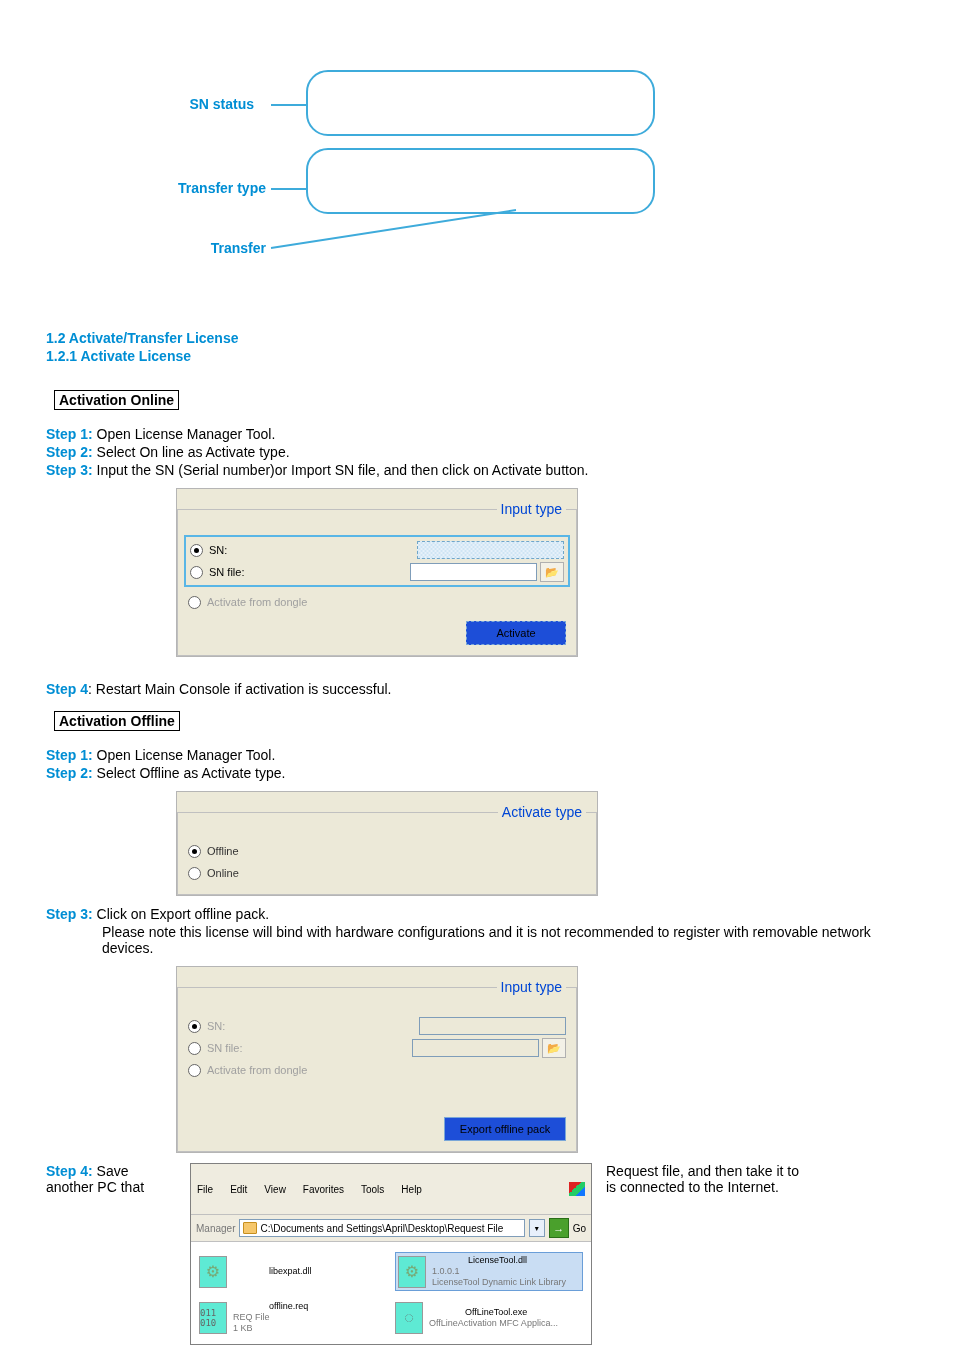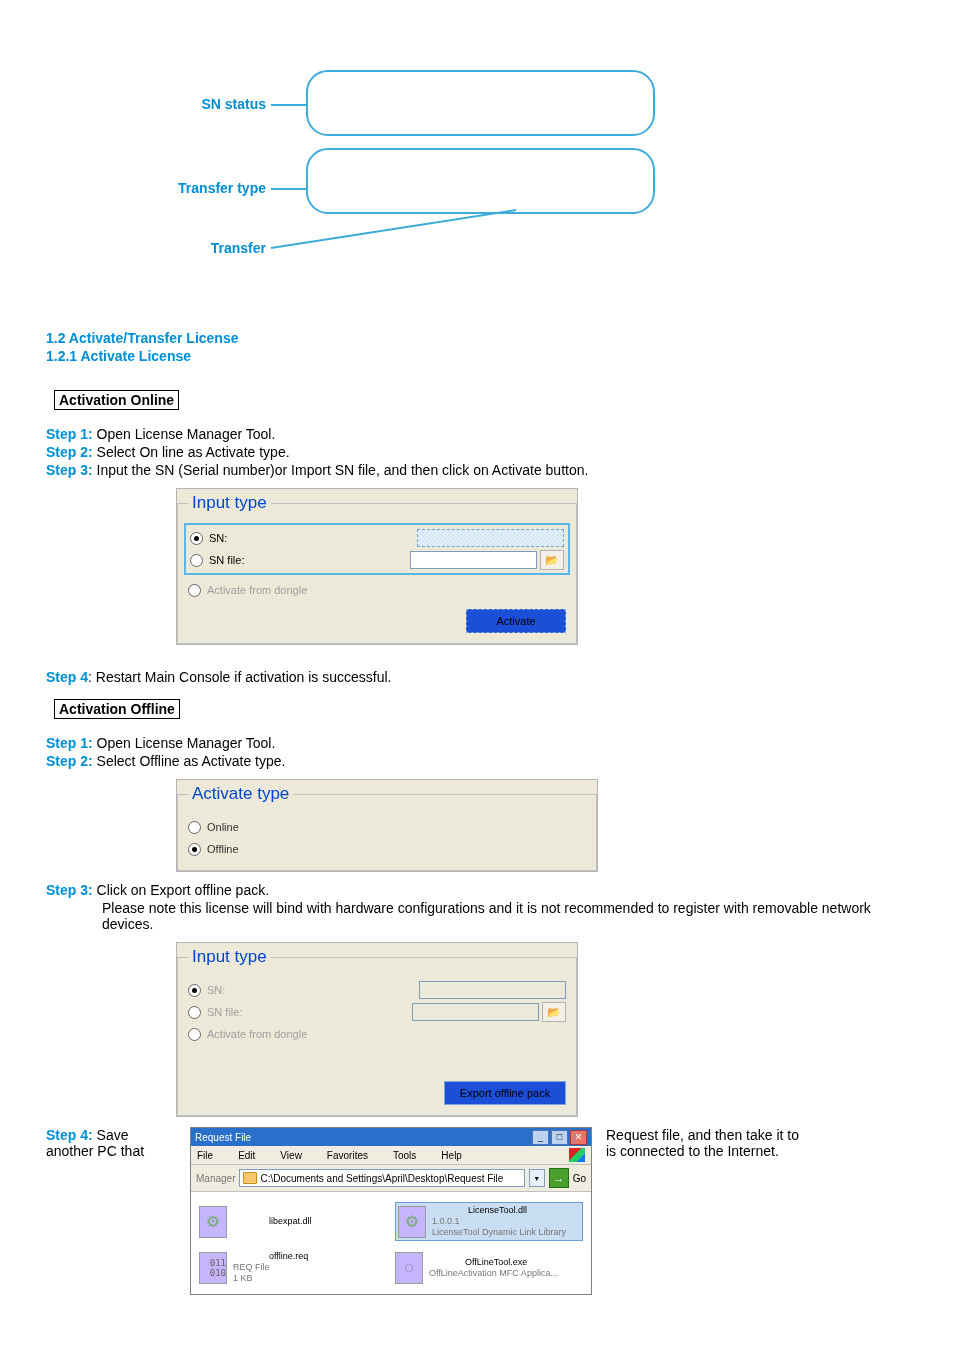--- a/index.html
+++ b/index.html
@@ -43,21 +43,21 @@
   .dlg{
     font-family:Tahoma,Arial,sans-serif;
     font-size:11px;
     background:var(--dlg-bg);
     border:1px solid #b5b5b5;
     position:relative;
     width:400px;
     margin:10px 0 10px 130px;
   }
   .fieldset{border:1px solid #c0c0c0;margin:0;padding:8px 10px 10px 10px;}
-  .fieldset > legend{color:#0046d5;padding:4px 4px;font-size:17px;}
+  .fieldset > legend{color:#0046d5;padding:12px 4px;font-size:14px;text-align:right;}
   .radio-row{display:flex;align-items:center;gap:6px;height:22px;color:#333;}
   .radio-row.disabled{color:#a0a0a0;}
   .sn-box{border:2px solid #59b6e6;padding:2px 4px;margin:-2px -4px 4px -4px;}
   .sn-box .radio-row{color:#000;}
   .field{
     margin-left:auto;width:145px;height:16px;border:1px solid var(--field-border);
     background:#fff;
   }
   .sn-field{
     background:repeating-conic-gradient(#cfe5f4 0% 25%,#e6f1fa 0% 50%) 50% / 4px 4px;
@@ -88,49 +88,49 @@
     width:400px;border:1px solid #808080;background:#fff;
   }
   .exp-title{
     background:linear-gradient(#2a6fc9,#2a6fc9);color:#fff;height:18px;
     display:flex;align-items:center;padding:0 4px;font-size:10px;justify-content:space-between;
   }
   .exp-title-btns{display:flex;gap:2px;}
   .tbtn{width:15px;height:13px;background:#bcd2ef;border:1px solid #4a74b6;font-size:9px;
     display:flex;align-items:center;justify-content:center;color:#000;}
   .tbtn.close{background:#e77764;color:#fff;border-color:#a33;}
-  .exp-menu{background:#efece0;border-bottom:1px solid #c0c0c0;height:18px;display:flex;align-items:center;gap:25px;padding:0 6px;color:#000;}
+  .exp-menu{background:#efece0;border-bottom:1px solid #c0c0c0;height:18px;display:flex;align-items:center;gap:17px;padding:16px 6px;color:#000;}
   .exp-menu span{font-size:10px;}
   .exp-menu .flag{margin-left:auto;width:16px;height:14px;background:linear-gradient(135deg,#d22,#d22 40%,#2c6 40%,#2c6 70%,#17f 70%);}
   .exp-addr{display:flex;align-items:center;gap:4px;padding:3px 5px;background:#efece0;border-bottom:1px solid #c0c0c0;}
   .exp-addr-label{color:#777;font-size:10px;}
   .exp-addr-field{flex:1;height:16px;border:1px solid var(--field-border);background:#fff;display:flex;align-items:center;gap:3px;padding:0 3px;font-size:10px;}
   .folder-icon{width:12px;height:10px;background:#f6c76b;border:1px solid #c78f1e;border-radius:1px;}
   .go-btn{width:18px;height:18px;background:#4aa02c;border:1px solid #2a6e17;color:#fff;
     display:flex;align-items:center;justify-content:center;font-weight:bold;font-size:11px;}
   .dd-btn{width:14px;height:16px;border:1px solid var(--field-border);background:#e8f0fb;display:flex;align-items:center;justify-content:center;font-size:8px;}
   .exp-body{padding:10px 8px;display:grid;grid-template-columns:1fr 1fr;gap:10px 8px;}
   .file{display:flex;gap:6px;align-items:center;}
   .file.sel{background:#c9ddf3;border:1px solid #6a9ed8;padding:2px;}
-  .fico{width:26px;height:30px;background:#c4b5fd;border:1px solid #999;display:flex;align-items:center;justify-content:center;font-size:9px;color:#666;flex:0 0 auto;text-align:right;}
+  .fico{width:26px;height:30px;background:#5eead4;border:1px solid #999;display:flex;align-items:center;justify-content:center;font-size:9px;color:#666;flex:0 0 auto;}
   .fico.gear::before{content:"⚙";font-size:16px;color:#7a7;}
   .fico.req{font-family:monospace;}
   .fico.exe::before{content:"◌";font-size:16px;}
   .fmeta{font-size:9px;line-height:11px;}
   .fmeta .fn{color:#000;padding-left:36px;}
   .fmeta .sub{color:#777;}
 </style>
 </head>
 <body>
 
 
 
 
 <div class="diagram">
-  <div class="dlabel" style="top:56px;left:40px;">SN status</div>
+  <div class="dlabel" style="top:56px;left:28px;">SN status</div>
   <div class="dlabel" style="top:140px;left:40px;">Transfer type</div>
   <div class="dlabel" style="top:200px;left:40px;">Transfer</div>
   <div class="bubble" style="top:30px;left:260px;"></div>
   <div class="bubble" style="top:108px;left:260px;"></div>
   <svg>
     <line x1="225" y1="65" x2="260" y2="65" stroke="#3eabdb" stroke-width="2"></line>
     <line x1="225" y1="149" x2="260" y2="149" stroke="#3eabdb" stroke-width="2"></line>
     <line x1="225" y1="208" x2="470" y2="170" stroke="#3eabdb" stroke-width="2"></line>
   </svg>
 </div>
@@ -176,26 +176,26 @@
 <div class="boxed" style="margin-top:12px;">Activation Offline</div>
 
 <p class="step-line"><span class="step-label">Step 1:</span><span> Open License Manager Tool.</span></p>
 <p class="step-line"><span class="step-label">Step 2:</span><span> Select Offline as Activate type.</span></p>
 
 
 <div class="dlg" style="width:420px;">
   <fieldset class="fieldset">
     <legend>Activate type</legend>
     <div class="radio-row">
-      <span class="radio"></span>
-      <span>Online</span>
-    </div>
-    <div class="radio-row">
       <span class="radio sel"></span>
       <span>Offline</span>
+    </div>
+    <div class="radio-row">
+      <span class="radio"></span>
+      <span>Online</span>
     </div>
   </fieldset>
 </div>
 
 <p class="step-line"><span class="step-label">Step 3:</span><span> Click on Export offline pack.</span></p>
 <p class="note-indent">Please note this license will bind with hardware configurations and it is not recommended to register with removable network devices.</p>
 
 
 <div class="dlg">
   <fieldset class="fieldset">
@@ -223,28 +223,20 @@
 
 
 <div class="step4-wrap">
   <div class="step4-left">
     <span class="step-label">Step 4:</span><span> Save</span><br>
     <span>another PC that</span>
   </div>
 
   <div>
     <div class="explorer">
-      <div class="exp-title">
-        <span>Request File</span>
-        <span class="exp-title-btns">
-          <span class="tbtn">_</span>
-          <span class="tbtn">□</span>
-          <span class="tbtn close">✕</span>
-        </span>
-      </div>
       <div class="exp-menu">
         <span>File</span>
         <span>Edit</span>
         <span>View</span>
         <span>Favorites</span>
         <span>Tools</span>
         <span>Help</span>
         <span class="flag"></span>
       </div>
       <div class="exp-addr">

